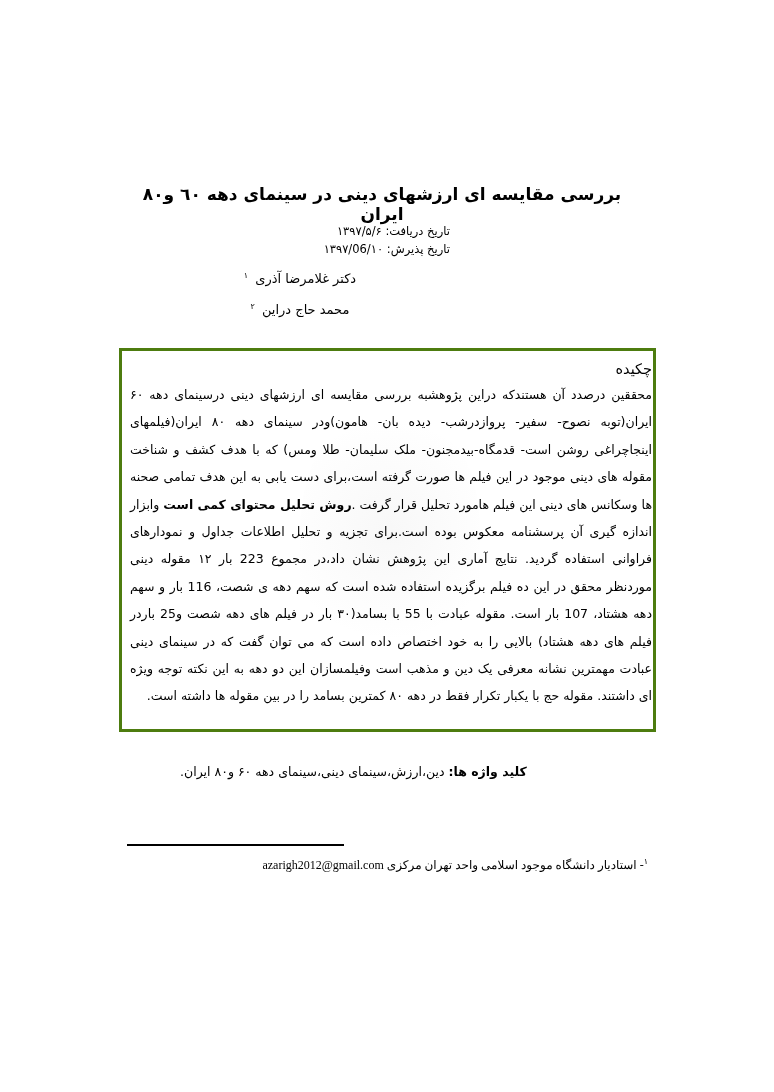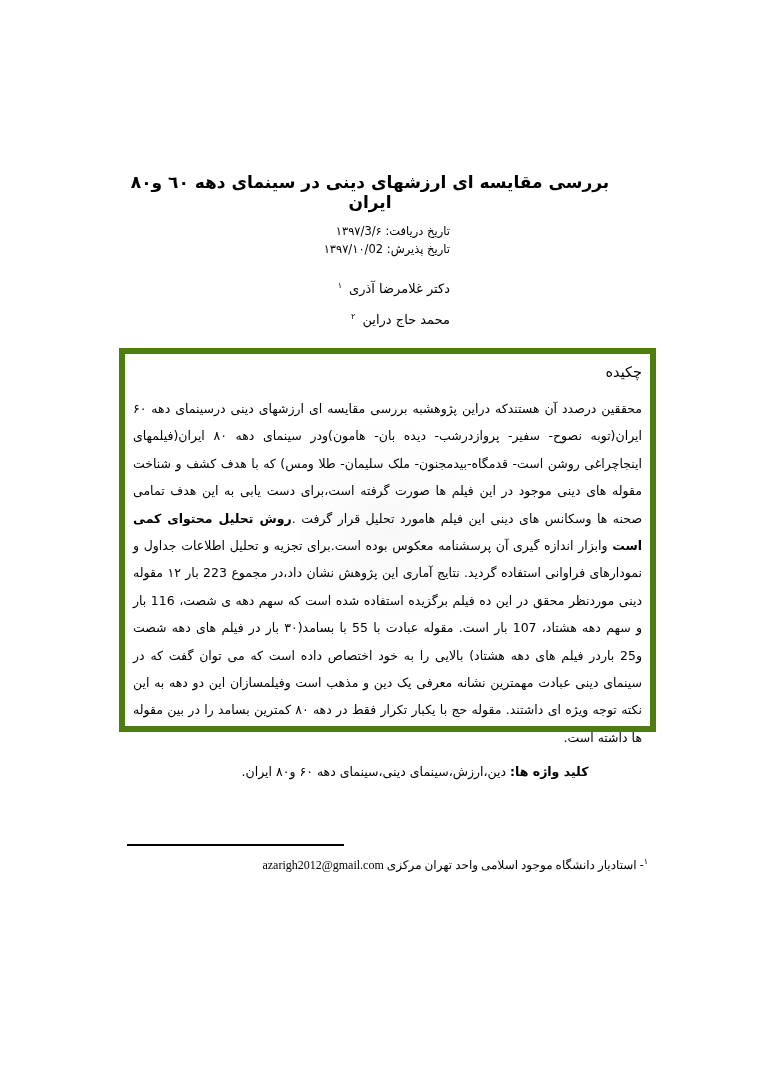--- a/index.html
+++ b/index.html
@@ -8,38 +8,38 @@
     .rtl { direction: rtl; unicode-bidi: embed; }
     .title {
       position: absolute; top: 172px; left: 120px; width: 500px;
       text-align: center; font-family: "DejaVu Sans", sans-serif; font-weight: bold; font-size: 17px;
     }
     .dates {
       position: absolute; top: 222px; left: 250px; width: 200px;
       font-family: "DejaVu Sans", sans-serif; font-size: 11.5px; line-height: 18px; text-align: right;
     }
     .authors {
-      position: absolute; top: 272px; left: 150px; width: 300px; text-align: right;
+      position: absolute; top: 262px; left: 150px; width: 300px; text-align: center;
       font-family: "DejaVu Sans", sans-serif; font-size: 13px; line-height: 28px;
     }
     .authors sup { font-size: 8px; vertical-align: super; margin-right: 3px; }
     .abstract-box {
       position: absolute; top: 348px; left: 119px; width: 537px; height: 384px;
-      border: 6px solid #4d7c0f; box-sizing: border-box; padding: 6px 8px 6px 8px;
+      border: 3px solid #4d7c0f; box-sizing: border-box; padding: 6px 1px 6px 8px;
     }
     .abstract-heading {
       font-family: "DejaVu Sans", sans-serif; font-size: 14.5px; text-align: right; line-height: 24px;
     }
     .abstract-body {
       font-family: "DejaVu Sans", sans-serif; font-size: 12.5px; line-height: 27.4px;
-      text-align: justify; text-align-last: right; margin-top: 11px;
+      text-align: justify; text-align-last: right;
     }
     .abstract-body b { font-weight: bold; }
     .keywords {
-      position: absolute; top: 764px; left: 180px; width: 470px; text-align: center;
+      position: absolute; top: 764px; left: 180px; width: 470px; text-align: left;
       font-family: "DejaVu Sans", sans-serif; font-size: 12.5px;
     }
     .keywords b { font-weight: bold; }
     .footnote-rule {
       position: absolute; top: 844px; left: 127px; width: 217px; height: 0; border-top: 2px solid #000;
     }
     .footnotes {
       position: absolute; top: 850px; left: 150px; width: 498px; text-align: right;
       font-family: "Liberation Serif", serif; font-size: 12px; line-height: 24px;
     }
@@ -52,25 +52,25 @@
       pointer-events: none;
     }
   </style>
 </head>
 <body>
 
 <div class="page">
 
   <div class="watermark"></div>
 
-  <h1 class="title rtl" style="margin:0">بررسی مقایسه ای ارزشهای دینی در سینمای  دهه ٦٠ و٨٠ ایران</h1>
+  <h1 class="title rtl" style="margin:12px">بررسی مقایسه ای ارزشهای دینی در سینمای  دهه ٦٠ و٨٠ ایران</h1>
 
   <div class="dates rtl">
-    <div>تاریخ دریافت: ۱۳۹۷/3/۶</div>
-    <div>تاریخ پذیرش: ۱۳۹۷/۱۰/02</div>
+    <div>تاریخ دریافت: ۱۳۹۷/۵/۶</div>
+    <div>تاریخ پذیرش: ۱۳۹۷/06/۱۰</div>
   </div>
 
   <div class="authors rtl">
     <div>
       <span>دکتر غلامرضا آذری</span>
       <sup>۱</sup>
     </div>
     <div>
       <span>محمد حاج دراین</span>
       <sup>۲</sup>

